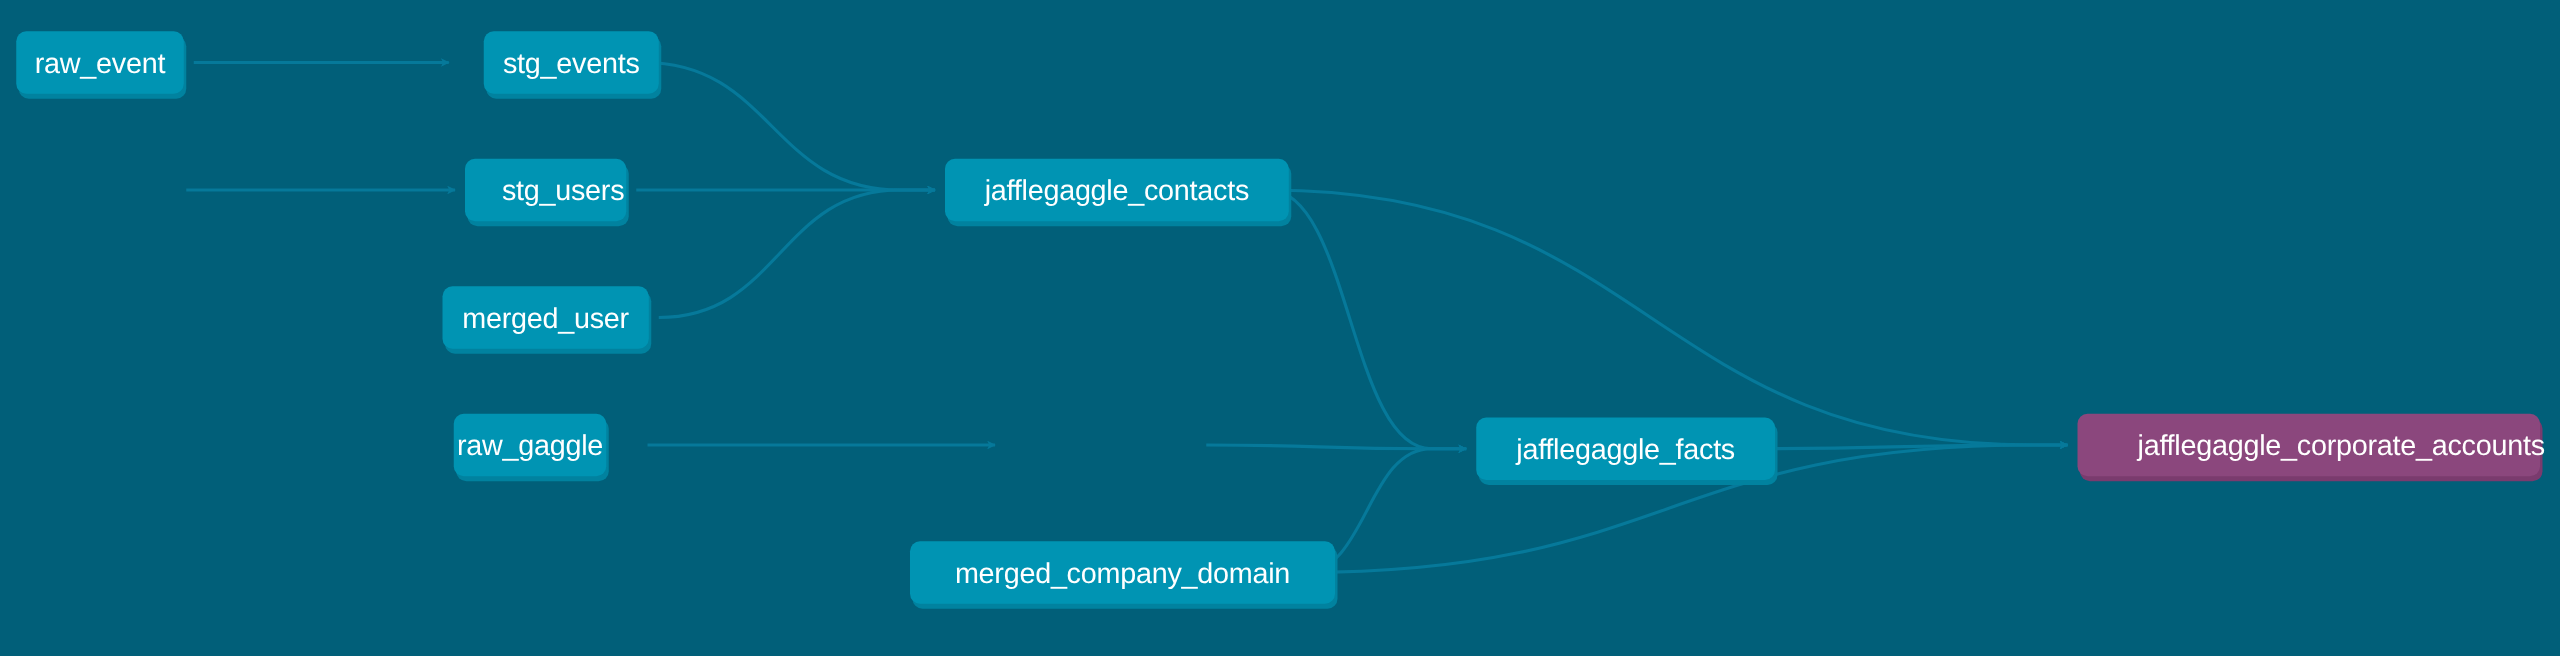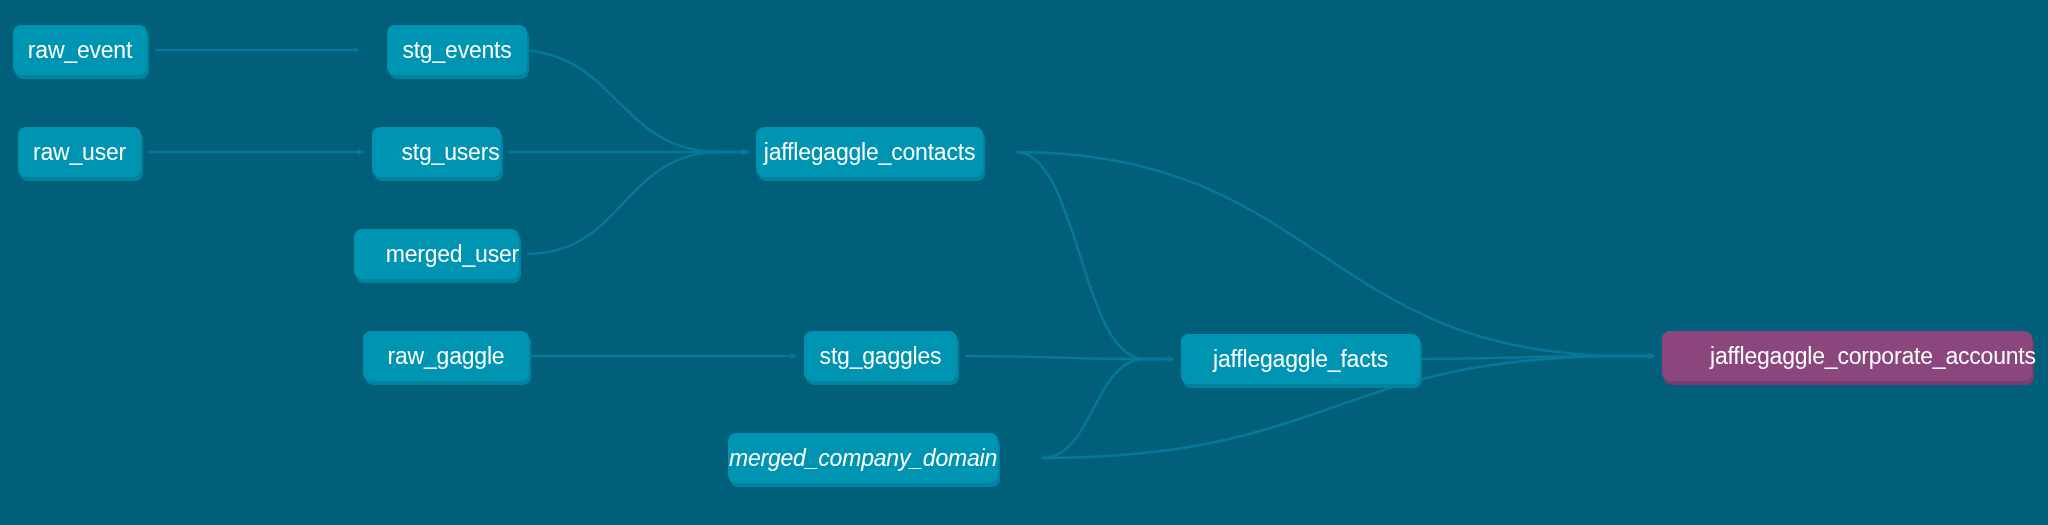--- a/index.html
+++ b/index.html
@@ -48,23 +48,21 @@
         <path d="M1015,152 C1080,152 1080,359 1145,359 L1173,359" class="edge" marker-end="url(#arrow)"></path>
         <path d="M965,356 C1055,356 1055,359 1145,359 L1173,359" class="edge" marker-end="url(#arrow)"></path>
         <path d="M1042,458 C1093.5,458 1093.5,359 1145,359 L1173,359" class="edge" marker-end="url(#arrow)"></path>
         <path d="M1015,152 C1320.5,152 1320.5,356 1626,356 L1654,356" class="edge" marker-end="url(#arrow)"></path>
         <path d="M1400,359 C1513,359 1513,356 1626,356 L1654,356" class="edge" marker-end="url(#arrow)"></path>
         <path d="M1042,458 C1334,458 1334,356 1626,356 L1654,356" class="edge" marker-end="url(#arrow)"></path>
       </g>
   </svg>
 
   <div class="node model" style="left: 13px; top: 25px; width: 134px;"><span>raw_event</span></div>
-  <div class="node model" style="left: 18px; top: 127px; width: 123px;"><span>raw_user</span></div>
   <div class="node model" style="left: 367px; top: 25px; width: 140px; margin-left: 20px;"><span>stg_events</span></div>
   <div class="node model" style="left: 372px; top: 127px; width: 129px; padding-left: 28px;"><span>stg_users</span></div>
-  <div class="node model" style="left: 354px; top: 229px; width: 165px; text-align: right;"><span>merged_user</span></div>
-  <div class="node model" style="left: 363px; top: 331px; width: 166px;"><span>raw_gaggle</span></div>
-  <div class="node model" style="left: 756px; top: 127px; width: 227px;"><span>jafflegaggle_contacts</span></div>
-  <div class="node model" style="left: 804px; top: 331px; width: 153px;"><span>stg_gaggles</span></div>
-  <div class="node model" style="left: 728px; top: 433px; width: 270px; font-style: italic;"><span>merged_company_domain</span></div>
+  <div class="node model" style="left: 354px; top: 229px; width: 165px;"><span>merged_user</span></div>
+  <div class="node model" style="left: 363px; top: 331px; width: 122px;"><span>raw_gaggle</span></div>
+  <div class="node model" style="left: 756px; top: 127px; width: 275px;"><span>jafflegaggle_contacts</span></div>
+  <div class="node model" style="left: 728px; top: 433px; width: 340px;"><span>merged_company_domain</span></div>
   <div class="node model" style="left: 1181px; top: 334px; width: 239px;"><span>jafflegaggle_facts</span></div>
   <div class="node exposure" style="left: 1662px; top: 331px; width: 370px;"><span>jafflegaggle_corporate_accounts</span></div>
 </div>
 
 </body></html>

